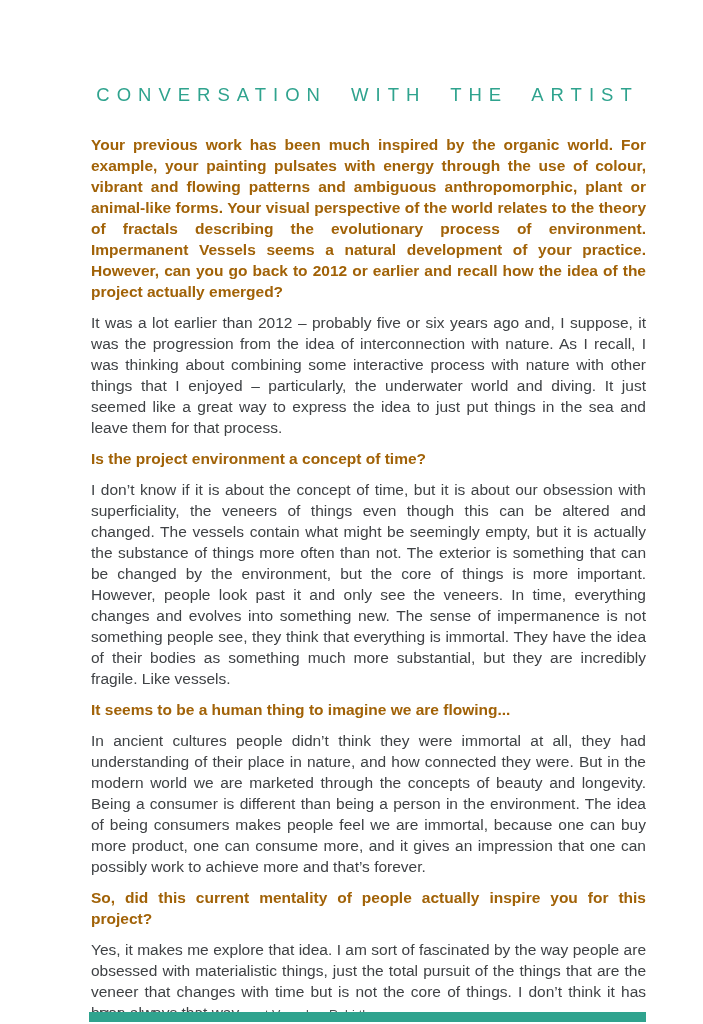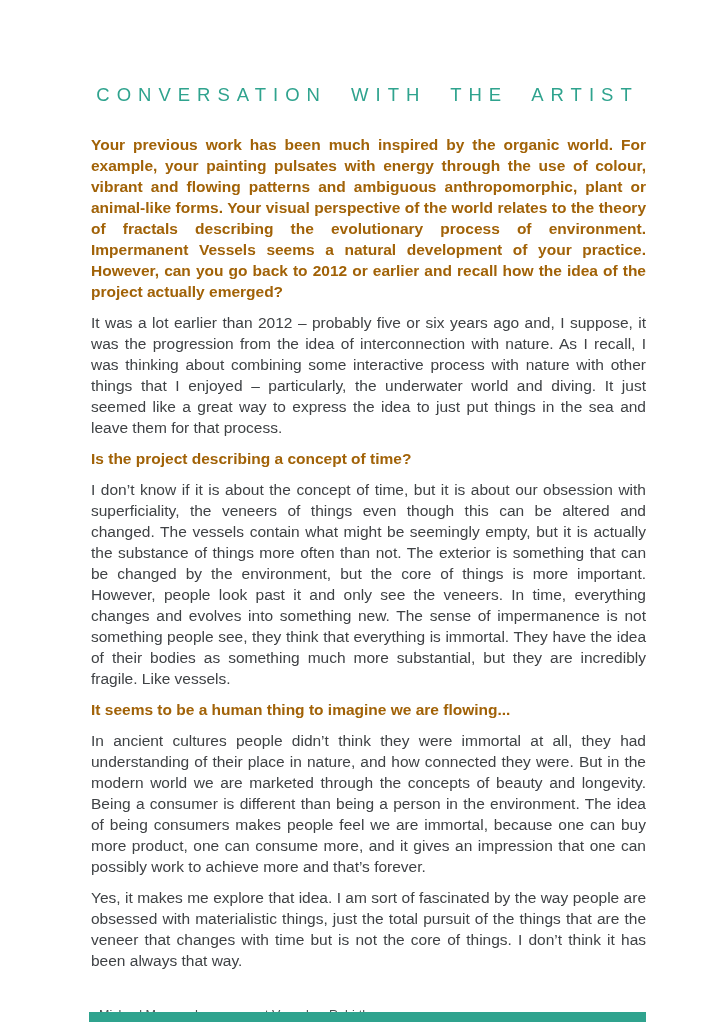--- a/index.html
+++ b/index.html
@@ -71,24 +71,25 @@
 </head>
 <body>
 
 <div class="page">
 
   <h1 class="title" style="color: rgb(47, 163, 142);">CONVERSATION WITH THE ARTIST</h1>
 
   <div class="content">
     <p class="block question">Your previous work has been much inspired by the organic world. For example, your painting pulsates with energy through the use of colour, vibrant and flowing patterns and ambiguous anthropomorphic, plant or animal-like forms. Your visual perspective of the world relates to the theory of fractals describing the evolutionary process of environment. Impermanent Vessels seems a natural development of your practice.  However, can you go back to 2012 or earlier and recall how the idea of the project actually emerged?</p>
     <p class="block answer">It was a lot earlier than 2012 – probably five or six years ago and, I suppose, it was the progression from the idea of interconnection with nature. As I recall, I was thinking about combining some interactive process with nature with other things that I enjoyed – particularly, the underwater world and diving. It just seemed like a great way to express the idea to just put things in the sea and leave them for that process.</p>
-    <p class="block question">Is the project describing a concept of time?</p>
+    <p class="block question">Is the project environment a concept of time?</p>
     <p class="block answer">I don’t know if it is about the concept of time, but it is about our obsession with superficiality, the veneers of things even though this can be altered and changed. The vessels contain what might be seemingly empty, but it is actually the substance of things more often than not. The exterior is something that can be changed by the environment, but the core of things is more important. However, people look past it and only see the veneers. In time, everything changes and evolves into something new. The sense of impermanence is not something people see, they think that everything is immortal. They have the idea of their bodies as something much more substantial, but they are incredibly fragile. Like vessels.</p>
     <p class="block question">It seems to be a human thing to imagine we are flowing...</p>
     <p class="block answer">In ancient cultures people didn’t think they were immortal at all, they had understanding of their place in nature, and how connected they were. But in the modern world we are marketed through the concepts of beauty and longevity. Being a consumer is different than being a person in the environment. The idea of being consumers makes people feel we are immortal, because one can buy more product, one can consume more, and it gives an impression that one can possibly work to achieve more and that’s forever.</p>
+    <p class="block question stretch">So, did this current mentality of people actually inspire you for this project?</p>
     <p class="block answer">Yes, it makes me explore that idea. I am sort of fascinated by the way people are obsessed with materialistic things, just the total pursuit of the things that are the veneer that changes with time but is not the core of things. I don’t think it has been always that way.</p>
   </div>
 
   <div class="footer">
     <span class="caption">Michael Morgan. Impermanent Vessels – Rebirth</span>
     <span class="pagenum">71</span>
   </div>
 
   <div class="accent-bar" style="background-color: rgb(47, 163, 142);"></div>
 

